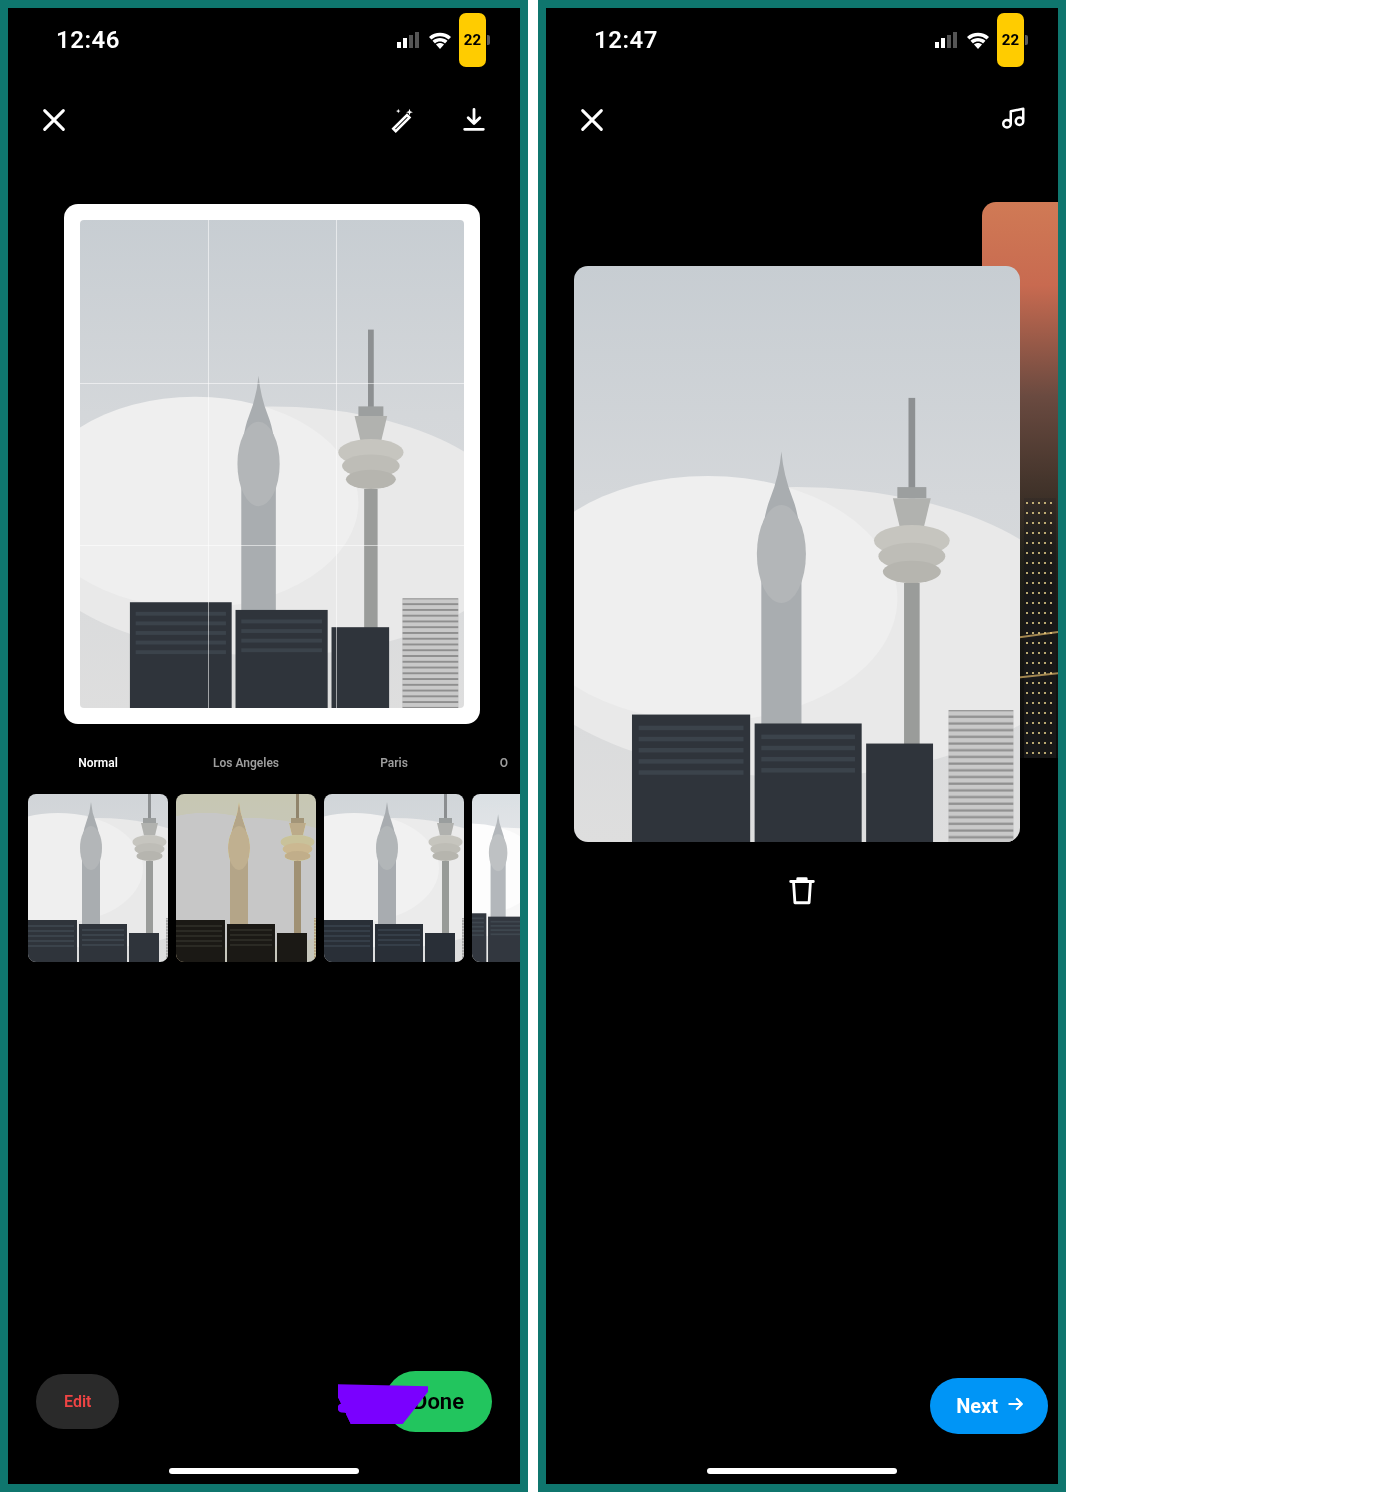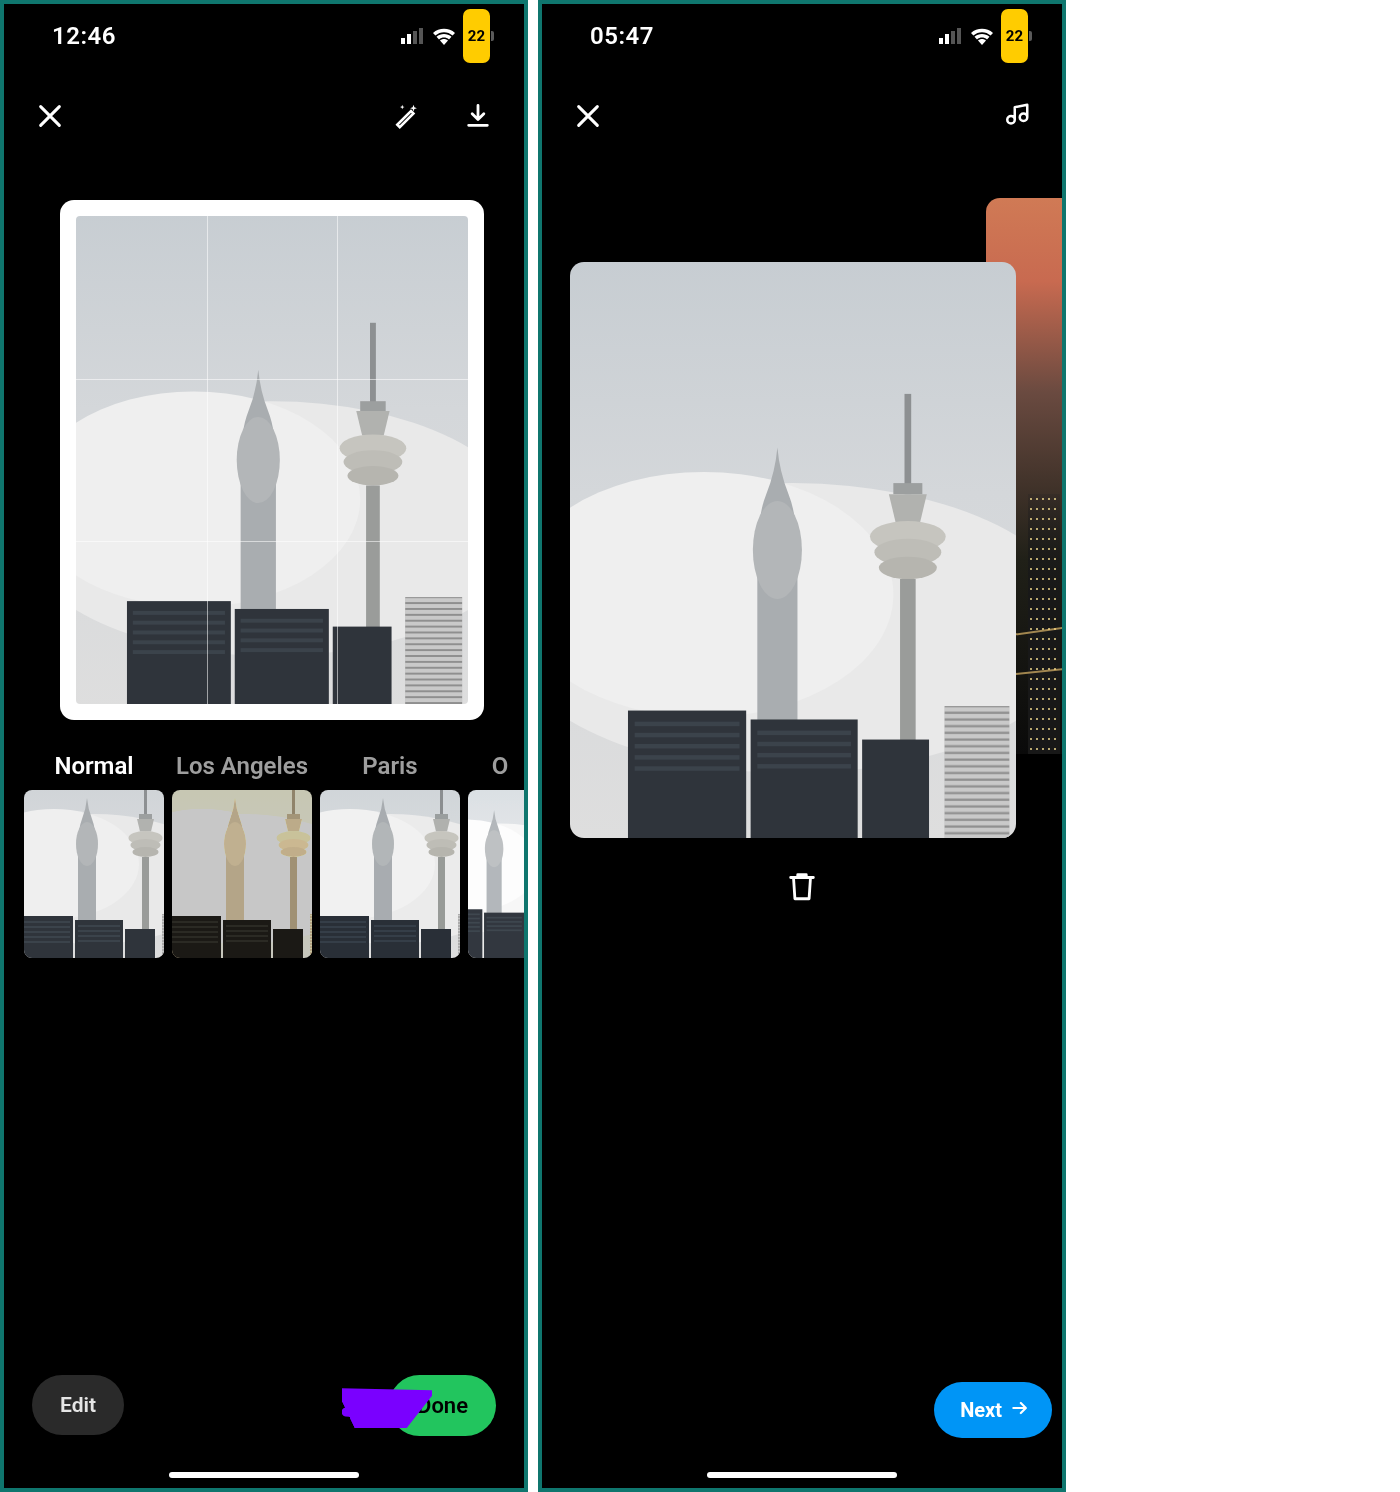--- a/index.html
+++ b/index.html
@@ -9,21 +9,21 @@
     width: 1400px;
     height: 1492px;
     display: flex;
   }
   .gap { flex: 0 0 10px; background: #fff; }
 
   .phone {
     width: 100%;
     height: 100%;
     background: #000;
-    border: 4px solid #0f766e;
+    border: 8px solid #0f766e;
     position: relative;
     overflow: hidden;
     color: #fff;
   }
 
   
   .status-bar {
     position: absolute; top: 0; left: 0; right: 0;
     height: 64px;
     display: flex; align-items: center; justify-content: space-between;
@@ -76,32 +76,32 @@
 
   .skyline { width:100%; height:100%; display:block; }
 
   
   .filter-strip {
     position:absolute; left:20px; right:0; top:748px; height: 210px;
     display:flex; gap:8px; overflow:hidden;
   }
   .filter-item{ display:flex; flex-direction:column; align-items:center; width:140px; flex-shrink:0; }
   .filter-item.partial{ width:64px; }
-  .filter-label{ font-size:24px; font-weight:600; color:#9e9e9e; margin-bottom:12px; height:26px; white-space:nowrap; }
+  .filter-label{ font-size:12px; font-weight:600; color:#9e9e9e; margin-bottom:12px; height:26px; white-space:nowrap; }
   .filter-item.selected .filter-label{ color:#fff; }
   .filter-thumb{ width:140px; height:168px; border-radius:8px; overflow:hidden; position:relative; }
   .filter-item.partial .filter-thumb{ width:64px; }
 
   
   .bottom-bar{
     position:absolute; left:28px; right:28px; bottom:48px; height:70px;
     display:flex; align-items:center; justify-content:space-between;
   }
   .edit-btn{
-    background:#2a2a2a; color:#e5e5e5; font-weight:600; font-size:21px;
+    background:#2a2a2a; color:#ef4444; font-weight:600; font-size:16px;
     padding: 18px 28px; border-radius: 34px; cursor:pointer;
   }
   .done-btn{
     background:#22c55e; color:#000; font-weight:600; font-size:22px;
     padding: 18px 28px; border-radius: 34px; cursor:pointer;
     position: relative;
   }
   .arrow-annot{
     position:absolute; right: 92px; bottom: 60px; width: 90px; height: 60px;
     pointer-events: none;
@@ -318,21 +318,21 @@
     <path d="M4 44 Q 40 48 78 30" stroke="#7a00ff" stroke-width="9" fill="none" stroke-linecap="round" marker-end="url(#ah1)"></path>
   </svg>
 
   <div class="home-indicator"></div>
 </div>
 
 <div class="gap"></div>
 
 <div class="phone" style="flex:0 0 528px">
   <div class="status-bar">
-    <div class="status-time">05:47</div>
+    <div class="status-time">12:47</div>
     <div class="status-right">
       <svg width="24" height="16" viewBox="0 0 24 16">
           <rect x="0" y="10" width="4" height="6" fill="#fff"></rect>
           <rect x="6" y="6" width="4" height="10" fill="#fff"></rect>
           <rect x="12" y="3" width="4" height="13" fill="#555"></rect>
           <rect x="18" y="0" width="4" height="16" fill="#555"></rect>
         </svg>
       <svg width="24" height="18" viewBox="0 0 24 18">
           <path d="M12 18 L8 13.6 C10.3 11.6 13.7 11.6 16 13.6 Z M4.5 9.8 C8.7 6 15.3 6 19.5 9.8 L17 12.4 C14 9.8 10 9.8 7 12.4 Z M1 6 C7 0.4 17 0.4 23 6 L20.6 8.5 C15.7 4 8.3 4 3.4 8.5 Z" fill="#fff"></path>
         </svg>

